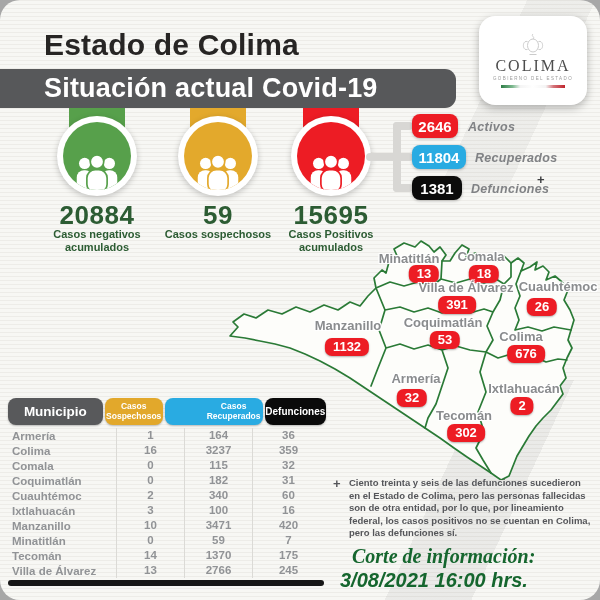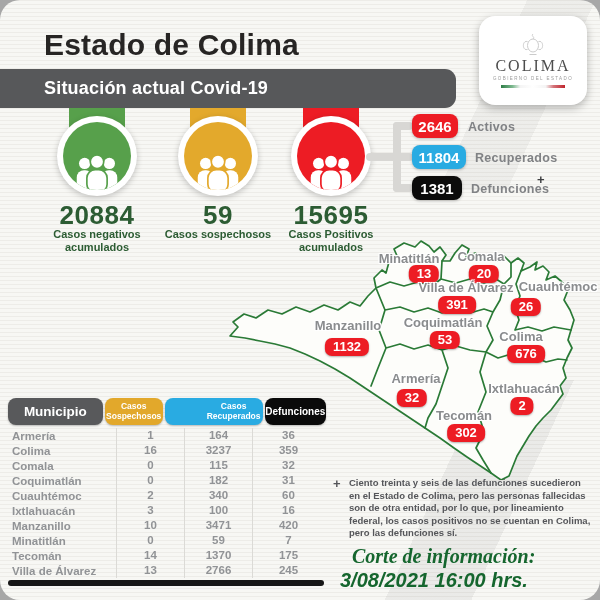--- a/index.html
+++ b/index.html
@@ -16,21 +16,21 @@
   .swoosh{position:absolute;pointer-events:none;}
   .swoosh.br{right:-80px;bottom:-40px;width:420px;height:260px;
     background:linear-gradient(115deg,transparent 42%,rgba(0,0,0,0.05) 42%,rgba(0,0,0,0.05) 58%,transparent 58%);}
   .swoosh.tr{right:-60px;top:-30px;width:300px;height:220px;
     background:linear-gradient(115deg,transparent 45%,rgba(0,0,0,0.04) 45%,rgba(0,0,0,0.04) 62%,transparent 62%);}
 
   
   .title{position:absolute;left:44px;top:28px;font-size:30px;font-weight:800;color:#27252​4;color:#272524;letter-spacing:0.2px;}
   .band{position:absolute;left:0;top:69px;width:456px;height:39px;background:#57585a;
     border-radius:0 11px 11px 0;display:flex;align-items:center;padding-left:44px;box-sizing:border-box;}
-  .band .sub{color:#ffffff;font-size:18px;font-weight:800;letter-spacing:0.2px;}
+  .band .sub{color:#ffffff;font-size:27px;font-weight:800;letter-spacing:0.2px;}
   .logo{position:absolute;left:479px;top:16px;width:108px;height:89px;background:#ffffff;
     border-radius:16px;box-shadow:0 3px 8px rgba(0,0,0,0.28);display:flex;flex-direction:column;
     align-items:center;justify-content:center;}
   .logo .crest{opacity:.9;margin-bottom:1px;}
   .logo .lname{font-family:"Liberation Serif", serif;font-size:16px;color:#4d4d4d;letter-spacing:2px;line-height:1;}
   .logo .ltag{font-size:4.5px;color:#9b9b9b;letter-spacing:1.4px;margin-top:2px;}
   .logo .flagbar{margin-top:4px;width:64px;height:3.5px;
     background:linear-gradient(90deg,#2e7d46 0%,#7db98f 18%,#f4f4f4 30%,#ffffff 50%,#f4f4f4 70%,#d4747a 82%,#c0242d 100%);}
 
   
@@ -40,21 +40,21 @@
     background:#ffffff;box-shadow:0 2px 6px rgba(0,0,0,0.22);}
   .badge .inner{position:absolute;left:6px;top:6px;width:68px;height:68px;border-radius:50%;overflow:hidden;}
   .badge .inner svg{position:absolute;left:7px;bottom:-3px;}
   .badge .value{position:absolute;left:0;top:92px;width:118px;font-size:26px;font-weight:800;color:#2c5c33;letter-spacing:0.5px;}
   .badge .caption{position:absolute;left:0;top:120px;width:118px;font-size:11px;font-weight:800;color:#2c5c33;line-height:1.15;}
 
   
   .conn{position:absolute;background:#d8d7d4;border-radius:4px;}
   .statpill{position:absolute;height:24px;border-radius:8px;color:#fff;font-weight:800;
     display:flex;align-items:center;justify-content:center;box-shadow:0 1px 3px rgba(0,0,0,0.25);}
-  .statlabel{position:absolute;font-size:12.5px;font-weight:800;color:#808285;letter-spacing:0.3px;}
+  .statlabel{position:absolute;font-size:12.5px;font-weight:800;color:#808285;letter-spacing:0.3px;font-style:italic;}
   .statmarker{position:absolute;font-size:13px;font-weight:900;color:#3f4042;}
 
   
   .map-label{position:absolute;transform:translateX(-50%);font-size:13px;font-weight:800;color:#8a8c8e;white-space:nowrap;
     text-shadow:-1px -1px 0 #fff,1px -1px 0 #fff,-1px 1px 0 #fff,1px 1px 0 #fff,0 0 3px #fff;}
   .map-pill{position:absolute;transform:translateX(-50%);padding:1px 8px 2px 8px;border-radius:7px;
     color:#fff;font-size:13px;font-weight:800;box-shadow:0 1px 2px rgba(0,0,0,0.3);white-space:nowrap;}
 
   
   .table{position:absolute;left:8px;top:398px;width:318px;}
@@ -191,27 +191,27 @@
         M214 118 L220 136 L214 154 L208 172 L200 186 L197 196
         M258 120 L270 126 L283 122 L295 128 L307 125 L318 130 L330 127 L339 128
         M258 120 L252 140 L258 160 L250 180 L256 200 L248 216 L255 228 L263 241"></path>
     </g>
   </svg>
 
   <div class="map-label" style="left:409px;top:251px;">Minatitlán</div>
   <div class="map-pill" style="left: 424px; top: 265px; background: rgb(237, 28, 36);">13</div>
 
   <div class="map-label" style="left:481px;top:249px;">Comala</div>
-  <div class="map-pill" style="left: 484px; top: 265px; background: rgb(237, 28, 36);">20</div>
+  <div class="map-pill" style="left: 484px; top: 265px; background: rgb(237, 28, 36);">18</div>
 
   <div class="map-label" style="left:466px;top:280px;">Villa de Álvarez</div>
   <div class="map-pill" style="left: 457px; top: 296px; background: rgb(237, 28, 36);">391</div>
 
   <div class="map-label" style="left:558px;top:279px;">Cuauhtémoc</div>
-  <div class="map-pill" style="left: 526px; top: 298px; background: rgb(237, 28, 36);">26</div>
+  <div class="map-pill" style="left: 542px; top: 298px; background: rgb(237, 28, 36);">26</div>
 
   <div class="map-label" style="left:348px;top:318px;">Manzanillo</div>
   <div class="map-pill" style="left: 347px; top: 338px; background: rgb(237, 28, 36);">1132</div>
 
   <div class="map-label" style="left:443px;top:315px;">Coquimatlán</div>
   <div class="map-pill" style="left: 445px; top: 331px; background: rgb(237, 28, 36);">53</div>
 
   <div class="map-label" style="left:521px;top:329px;">Colima</div>
   <div class="map-pill" style="left: 526px; top: 345px; background: rgb(237, 28, 36); text-align: right;">676</div>
 

